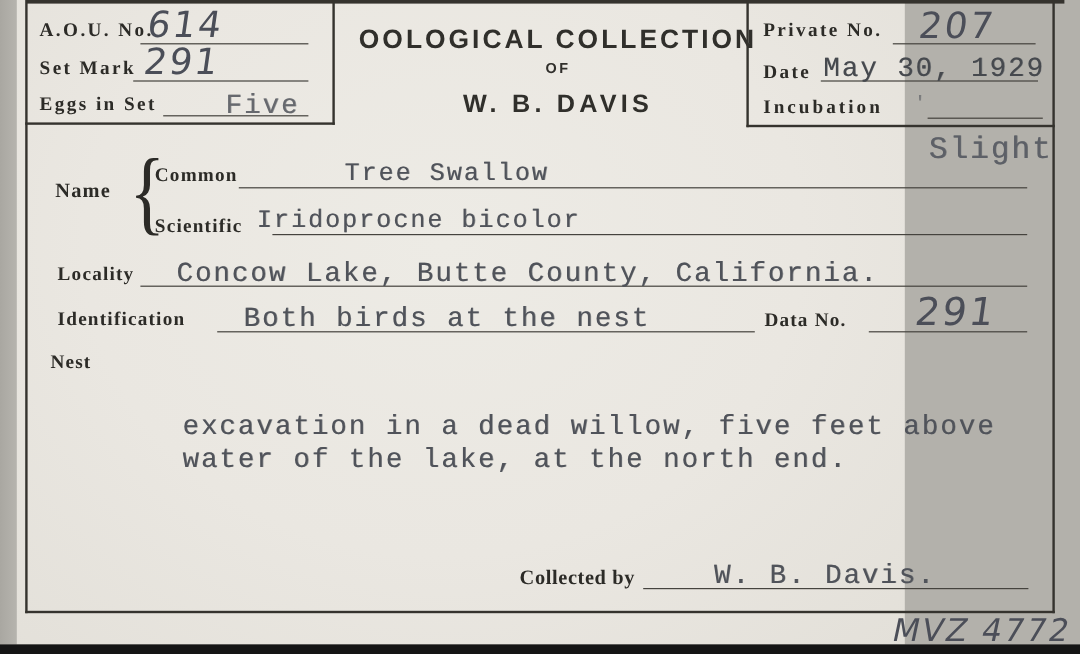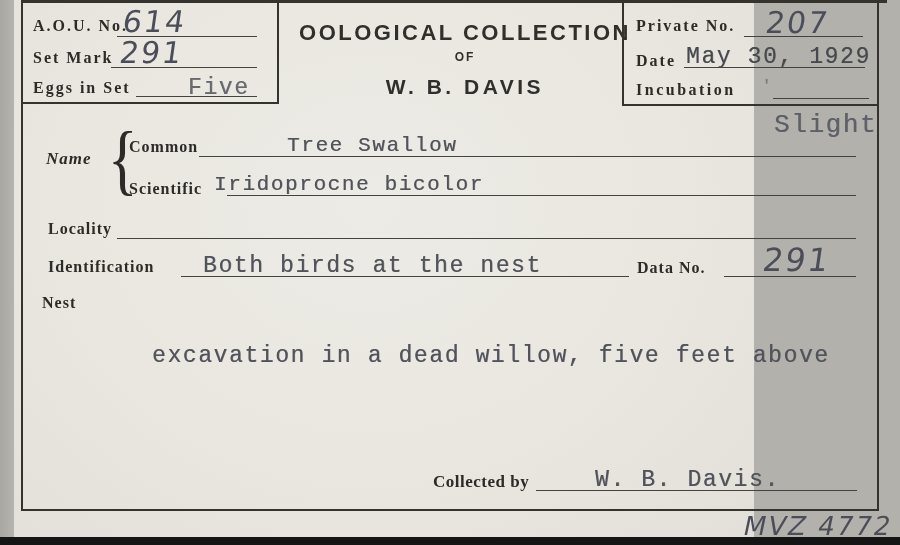--- a/index.html
+++ b/index.html
@@ -58,41 +58,43 @@
     <div class="rule" style="left:730px;top:36px;width:119px;"></div>
     <span class="hand" style="left:752px;top:5px;font-size:30px;">207</span>
     <span class="lbl boxlbl" style="left:622px;top:52px;">Date</span>
     <div class="rule" style="left:670px;top:67px;width:181px;"></div>
     <span class="typed" style="left:672px;top:44px;color:#46494e;">May 30, 1929</span>
     <span class="lbl" style="left:622px;top:81px;letter-spacing:2.5px;">Incubation</span>
     <span class="typed" style="left:748px;top:78px;font-size:15px;opacity:.6;">'</span>
     <div class="rule" style="left:759px;top:98px;width:96px;"></div>
     <span class="typed" style="left:760px;top:74px;font-size:26px;color:#5d6067;margin-top:36px;">Slight</span>
 
-    <span class="lbl" style="left:32px;top:149px;font-size:17px;font-style:italic;">Name</span>
+    <span class="lbl" style="left:32px;top:149px;font-size:17px;">Name</span>
     <span class="brace">{</span>
     <span class="lbl" style="left:115px;top:138px;">Common</span>
     <div class="rule" style="left:185px;top:156px;width:657px;"></div>
     <span class="typed" style="left:273px;top:134px;font-size:21px;">Tree Swallow</span>
     <span class="lbl" style="left:115px;top:180px;">Scientific</span>
     <div class="rule" style="left:213px;top:195px;width:629px;"></div>
     <span class="typed" style="left:200px;top:173px;font-size:21px;">Iridoprocne bicolor</span>
 
     <span class="lbl" style="left:34px;top:220px;">Locality</span>
     <div class="rule" style="left:103px;top:238px;width:739px;"></div>
+    <span class="typed" style="left:133px;top:215px;">Concow Lake, Butte County, California.</span>
 
     <span class="lbl" style="left:34px;top:258px;">Identification</span>
     <div class="rule" style="left:167px;top:276px;width:448px;"></div>
     <span class="typed" style="left:189px;top:253px;">Both birds at the nest</span>
     <span class="lbl" style="left:623px;top:259px;">Data No.</span>
     <div class="rule" style="left:710px;top:276px;width:132px;"></div>
     <span class="hand" style="left:749px;top:241px;font-size:32px;">291</span>
 
     <span class="lbl" style="left:28px;top:294px;">Nest</span>
     <span class="typed" style="left:138px;top:343px;">excavation in a dead willow, five feet above</span>
+    <span class="typed" style="left:138px;top:370px;">water of the lake, at the north end.</span>
 
     <span class="lbl" style="left:419px;top:472px;font-size:17px;letter-spacing:0.5px;">Collected by</span>
     <div class="rule" style="left:522px;top:490px;width:321px;"></div>
     <span class="typed" style="left:581px;top:467px;">W. B. Davis.</span>
 
     <span class="hand mvz" style="left:730px;top:511px;">MVZ 4772</span>
   </div>
   <div class="edge-bottom"></div>
 </div>
 

